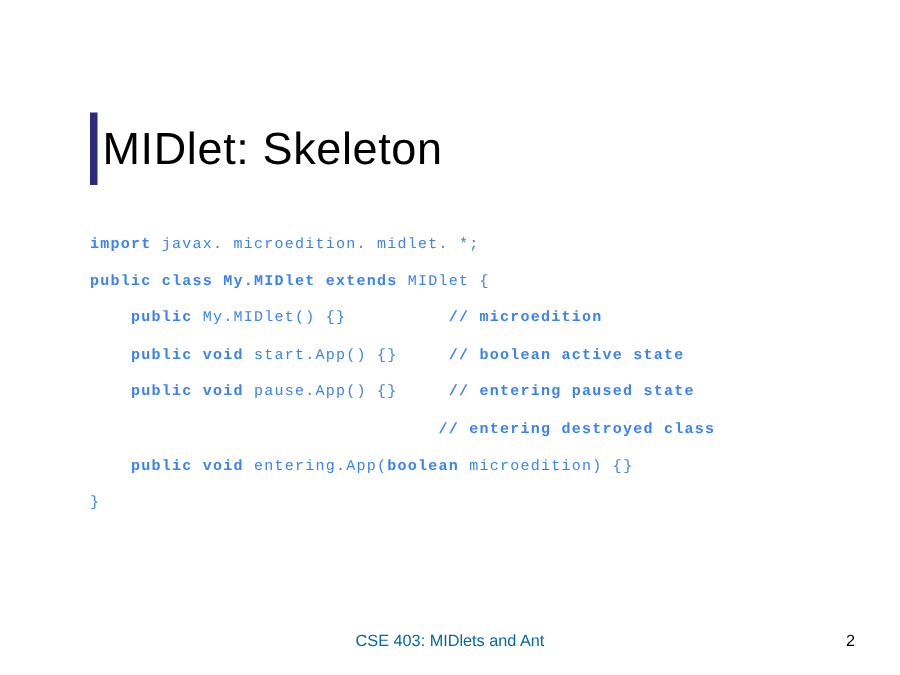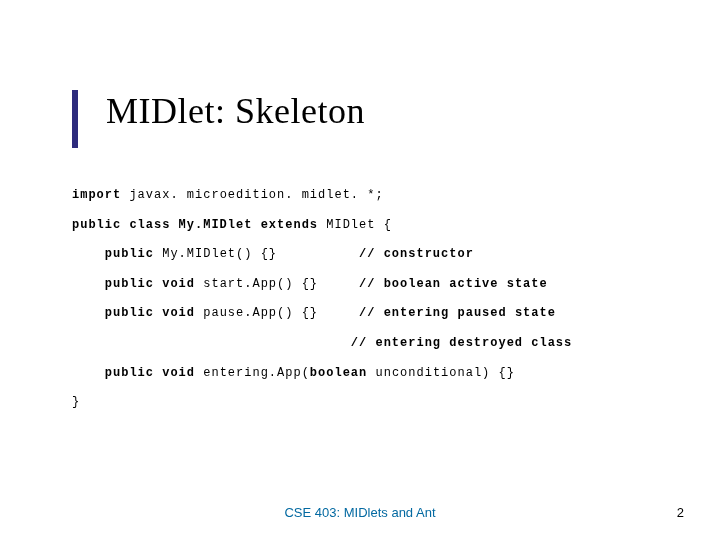--- a/index.html
+++ b/index.html
@@ -15,43 +15,43 @@
     position: relative;
     width: 720px;
     height: 540px;
     box-sizing: border-box;
   }
   .title-wrap {
     position: absolute;
     top: 90px;
     left: 72px;
     display: flex;
-    gap: 28px;
-    font-family: Liberation Serif, serif;
+    align-items: center;
+    gap: 4px;
   }
   .title-bar {
     width: 6px;
     height: 58px;
     background: #2d2b7d;
   }
   .title {
     font-size: 36px;
     font-weight: normal;
     letter-spacing: 0.5px;
     color: #000;
   }
   .code {
     position: absolute;
     top: 188px;
     left: 72px;
     right: 40px;
     font-family: "Courier New", Courier, monospace;
     font-size: 12px;
     letter-spacing: 1px;
-    color: #000000;
+    color: #3b82f6;
     line-height: 1.3;
   }
   .code .row {
     display: block;
     margin: 0;
     white-space: pre;
   }
   .code .gap {
     height: 14px;
   }
@@ -80,29 +80,29 @@
   <div class="title-wrap">
     <div class="title-bar"></div>
     <div class="title">MIDlet: Skeleton</div>
   </div>
 
   <div class="code">
     <div class="row"><b>import</b><span> javax. microedition. midlet. *;</span></div>
     <div class="gap"></div>
     <div class="row"><b>public class My.MIDlet extends</b><span> MIDlet {</span></div>
     <div class="gap"></div>
-    <div class="row"><b>    public</b><span> My.MIDlet() {}        </span><b>  // constructor</b></div>
+    <div class="row"><b>    public</b><span> My.MIDlet() {}        </span><b>  // microedition</b></div>
     <div class="gap"></div>
     <div class="row"><b>    public void</b><span> start.App() {}   </span><b>  // boolean active state</b></div>
     <div class="gap"></div>
     <div class="row"><b>    public void</b><span> pause.App() {}   </span><b>  // entering paused state</b></div>
     <div class="gap"></div>
     <div class="row"><b>                                  // entering destroyed class</b></div>
     <div class="gap"></div>
-    <div class="row"><b>    public void</b><span> entering.App(</span><b>boolean</b><span> unconditional) {}</span></div>
+    <div class="row"><b>    public void</b><span> entering.App(</span><b>boolean</b><span> microedition) {}</span></div>
     <div class="gap"></div>
     <div class="row"><span>}</span></div>
   </div>
 
   <div class="footer-center">CSE 403: MIDlets and Ant</div>
   <div class="footer-right">2</div>
 
 </div>
 
 </body></html>

